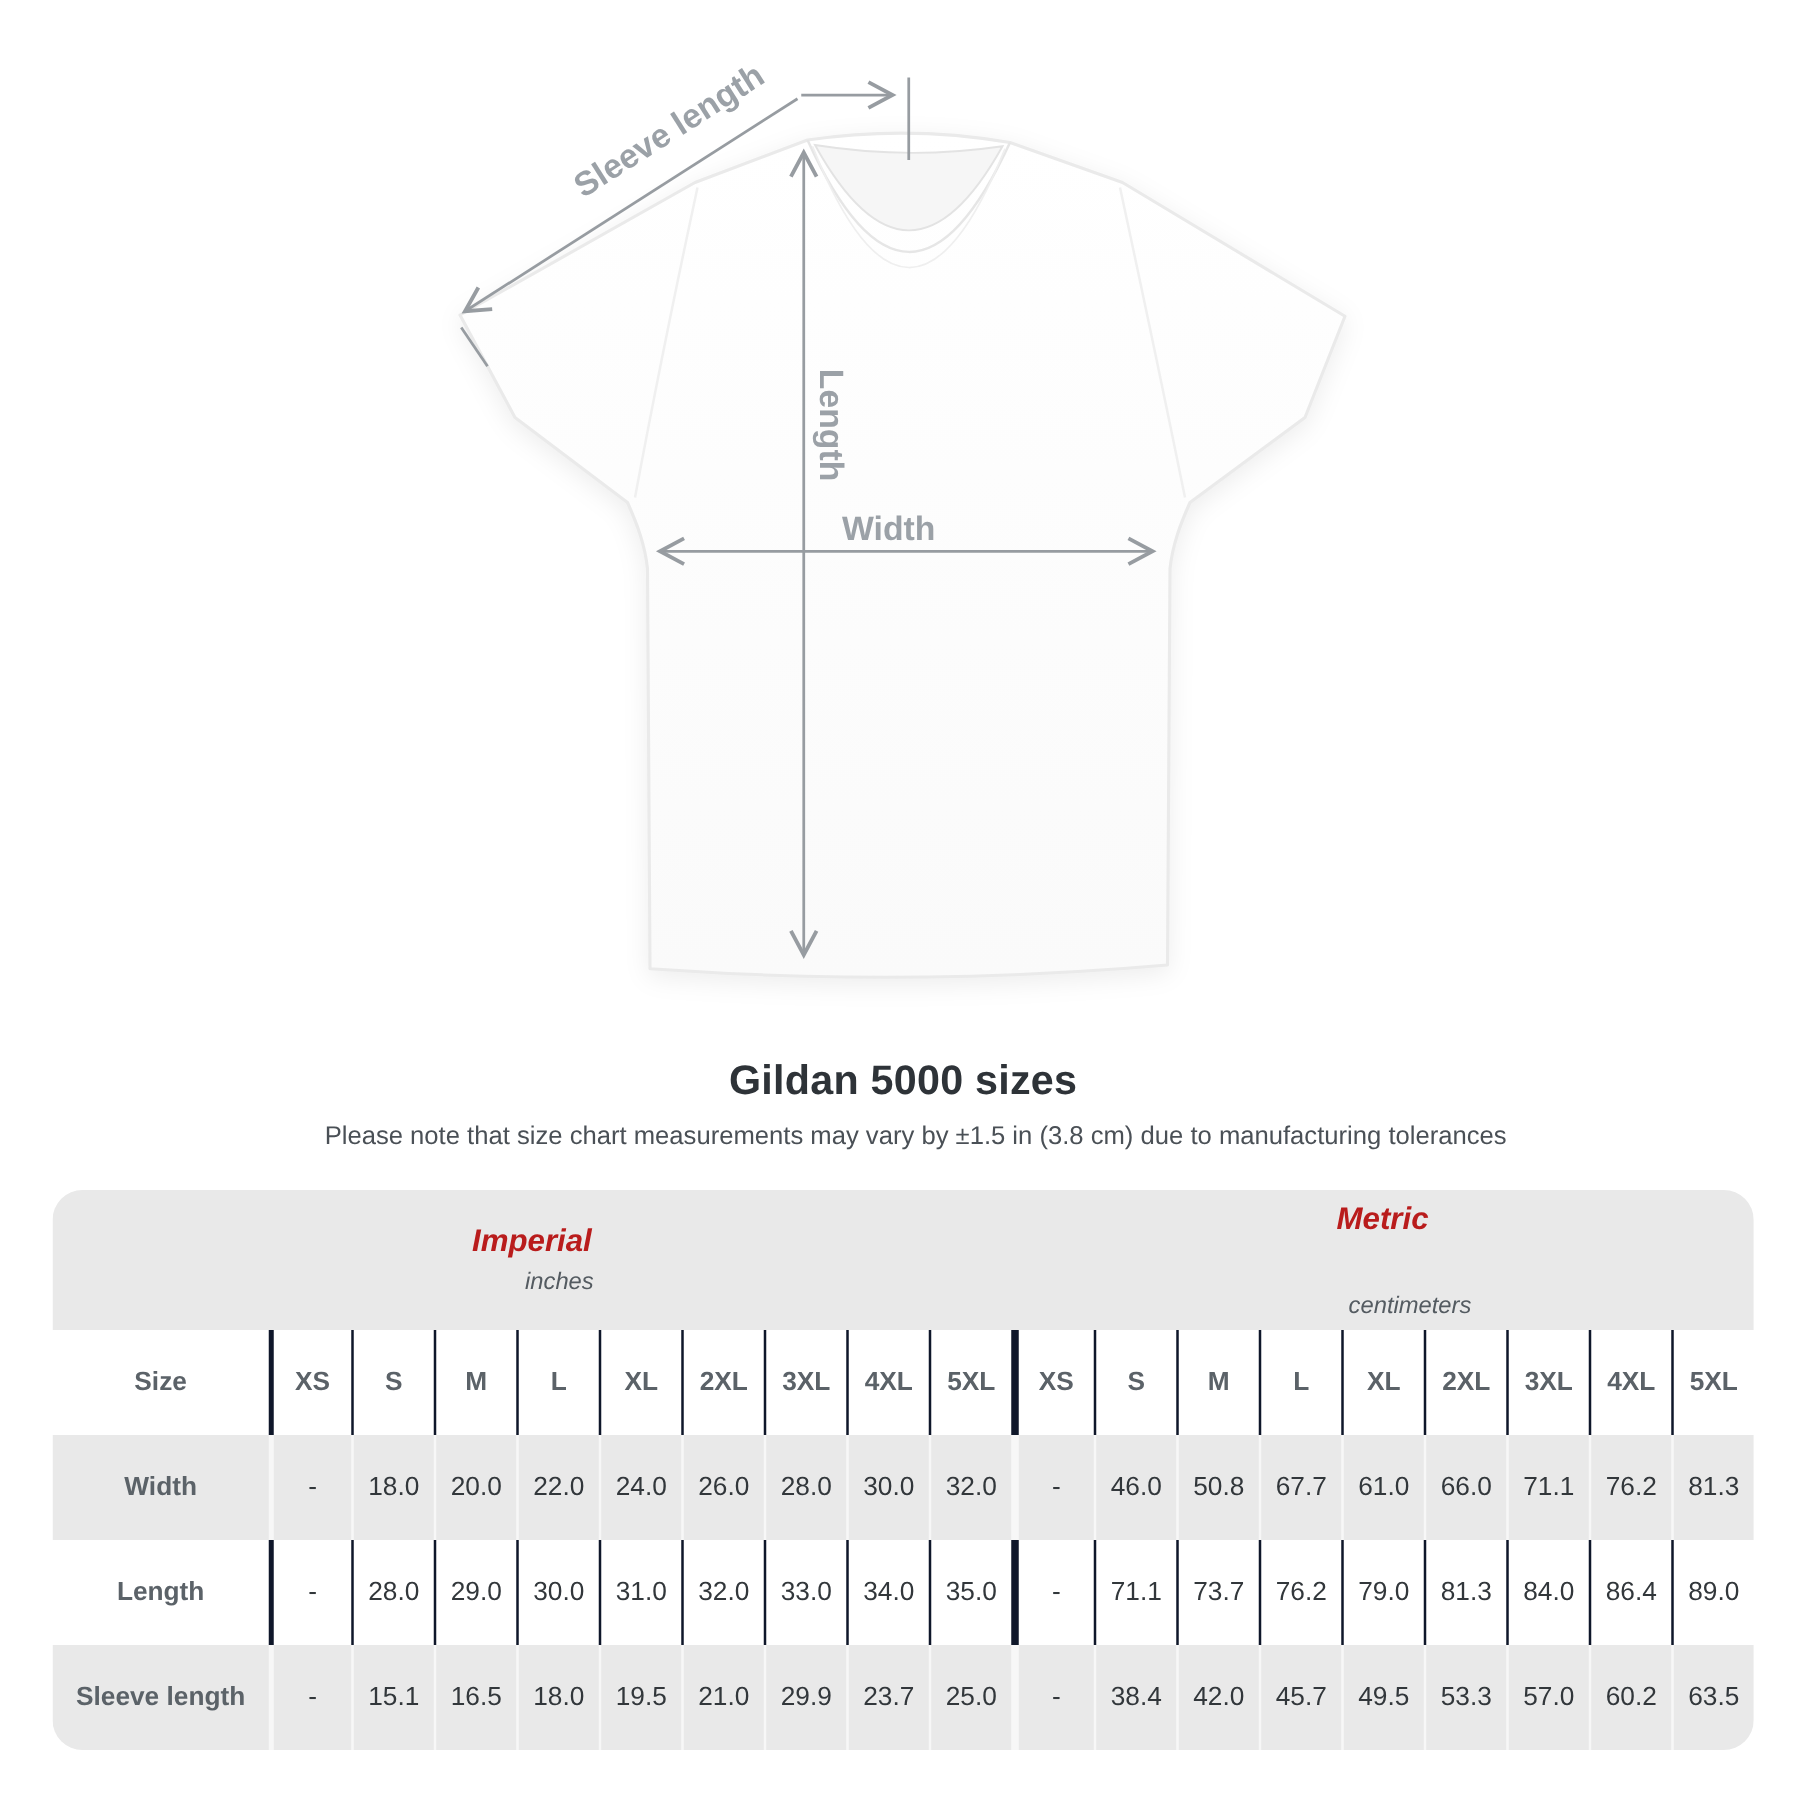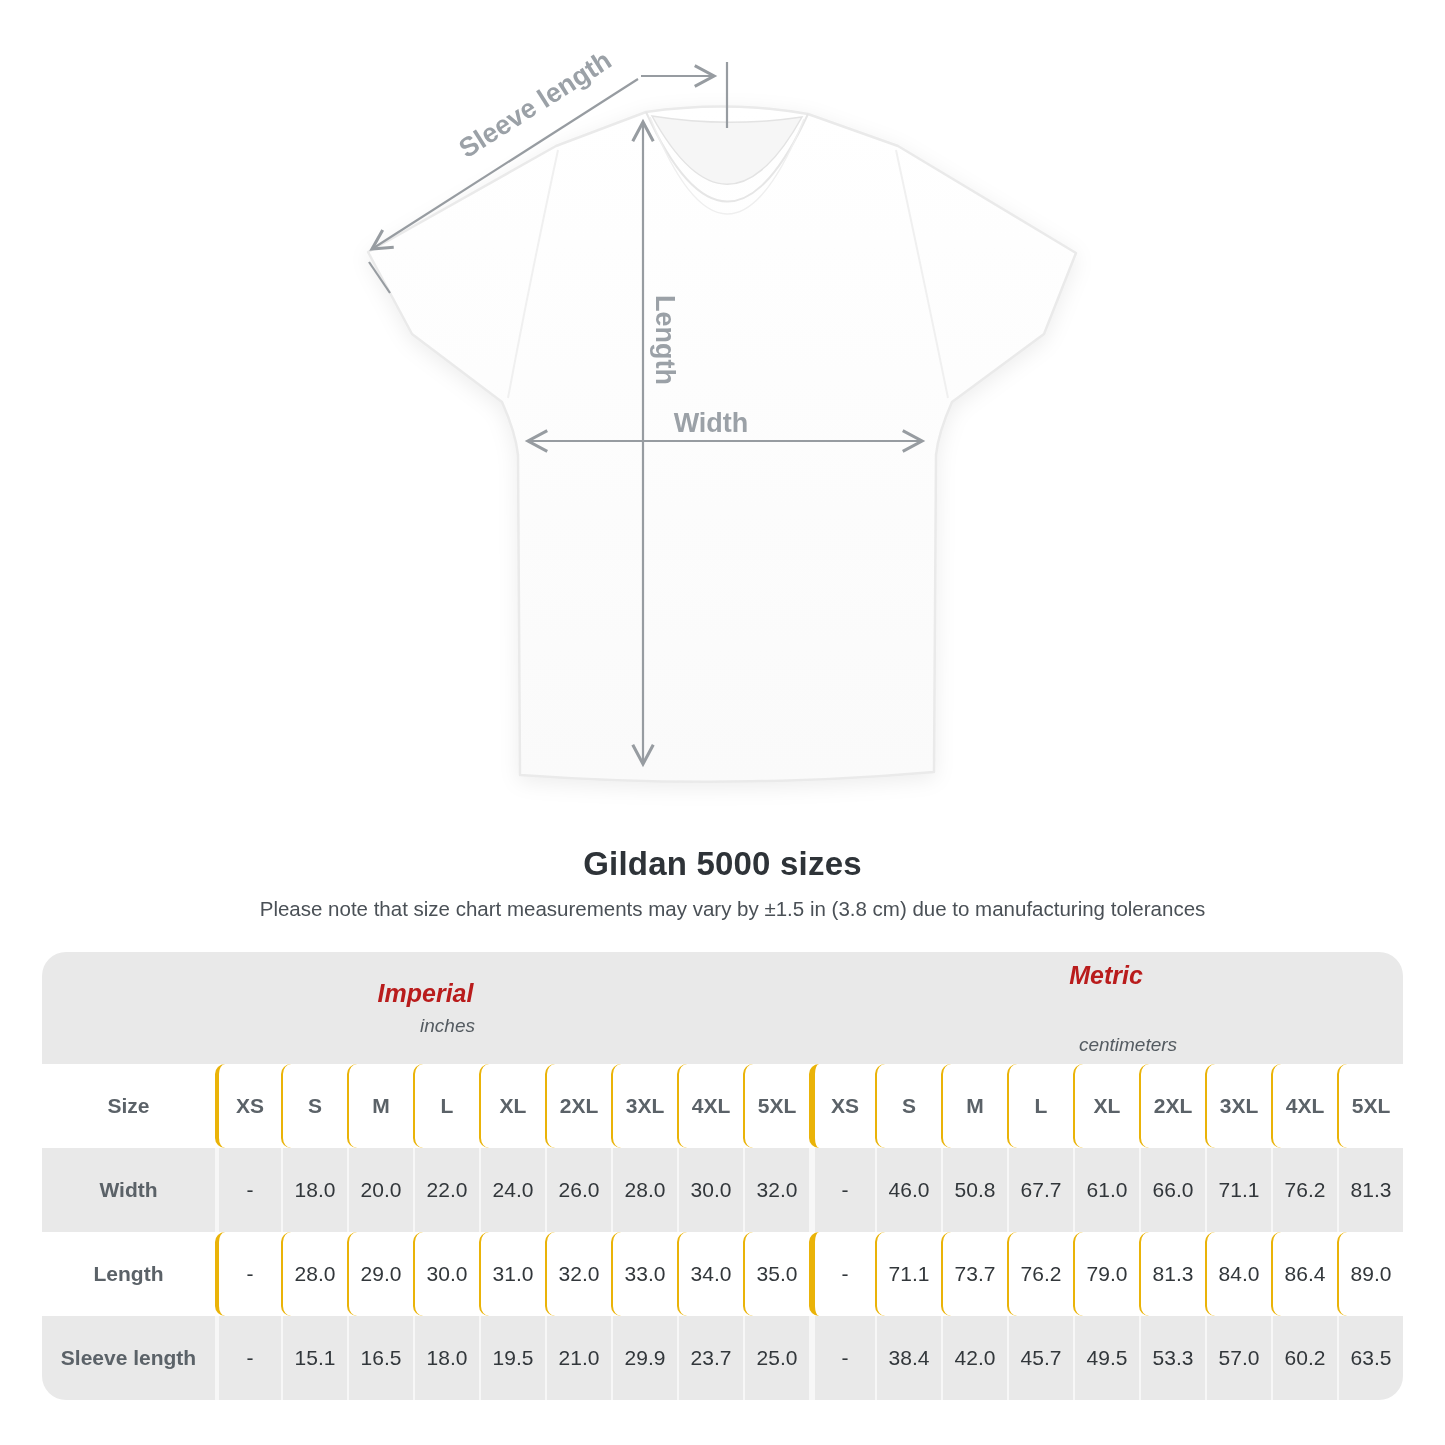--- a/index.html
+++ b/index.html
@@ -26,21 +26,21 @@
   .group-title{font-size:25px;font-weight:bold;font-style:italic;color:#b91c1c;}
   .group-unit{font-size:19px;font-style:italic;color:#545b61;margin-left:44px;}
 
   .trow{display:grid;grid-template-columns:173px repeat(18,1fr);height:84px;}
   .trow.light{background:#ffffff;}
   .trow.dark{background:#e9e9e9;}
   .c{display:flex;align-items:center;justify-content:center;height:100%;font-size:21px;}
   .c.lbl{font-weight:bold;color:#5b6268;}
   .c.hdr{font-weight:bold;color:#5b6268;}
   .c.val{color:#32373b;}
-  .trow.light .c + .c{border-left:2px solid #eab308;border-radius:10px;}
+  .trow.light .c + .c{border-left:2px solid #0f172a;}
   .trow.dark  .c + .c{border-left:2px solid #f7f7f7;}
   .c.after-label{border-left-width:4px !important;}
   .c.group-gap{border-left-width:6px !important;}
 </style>
 </head>
 <body>
 
 <div class="stage">
 
   <svg class="diagram" width="1445" height="830" viewBox="0 0 1445 830">

